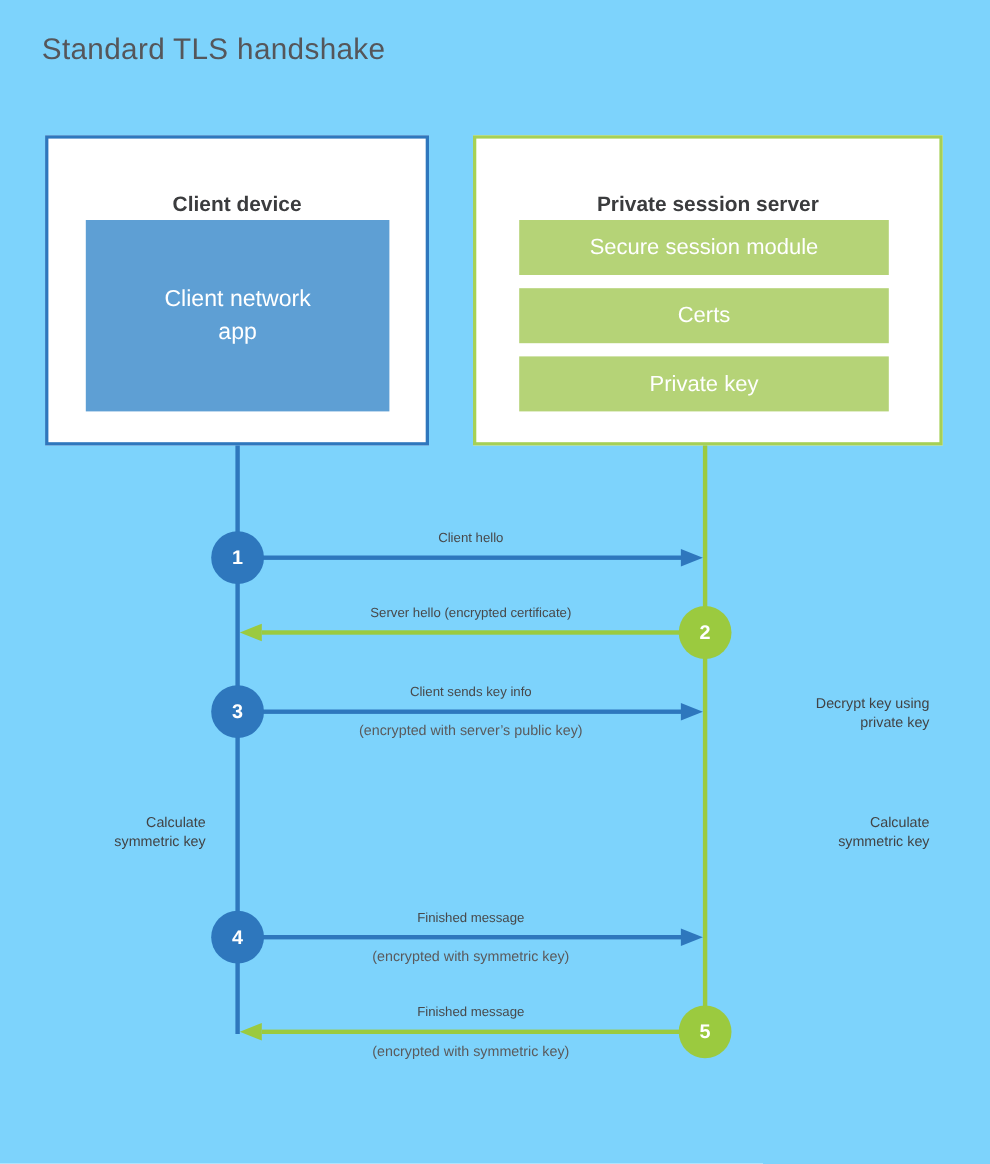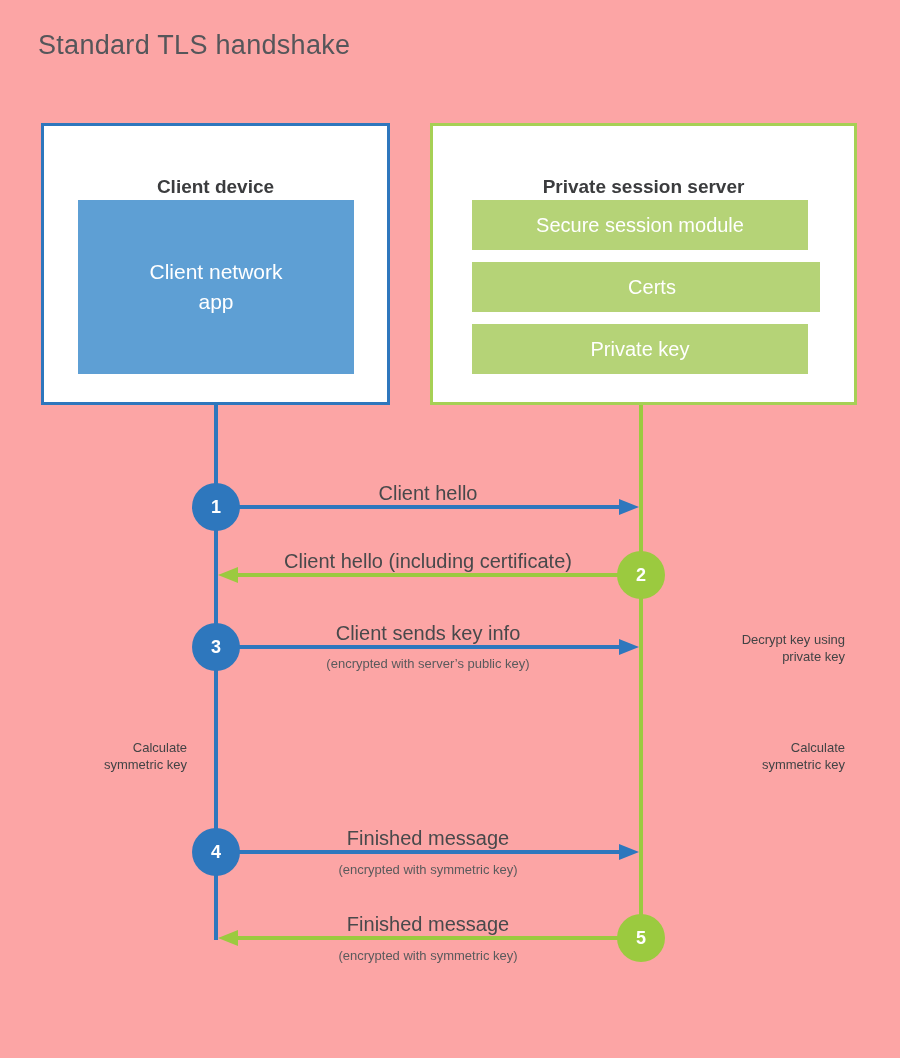--- a/index.html
+++ b/index.html
@@ -1,20 +1,20 @@
 <!DOCTYPE html>
 <html><head>
 <meta charset="utf-8">
 <style>
   html, body { margin: 0; padding: 0; background: #ffffff; }
   .canvas {
     position: relative;
     width: 900px;
     height: 1058px;
-    background: #fca5a5;
+    background: #7dd3fc;
     font-family: "Liberation Sans", sans-serif;
     overflow: hidden;
   }
   .abs { position: absolute; }
 
   .diagram-title {
     left: 38px; top: 30px;
     font-size: 27px;
     font-weight: 300;
     color: #55565a;
@@ -38,21 +38,21 @@
     color: #ffffff; font-size: 21px; line-height: 30px;
     white-space: pre-line;
   }
   .bar {
     left: 472px; width: 336px; height: 50px;
     background: #b5d377;
     display: flex; align-items: center; justify-content: center;
     color: #ffffff; font-size: 20px;
   }
   .bar-1 { top: 200px; }
-  .bar-2 { top: 262px; padding-left: 12px; }
+  .bar-2 { top: 262px; }
   .bar-3 { top: 324px; }
 
   
   .vline { width: 4px; }
   .vline-client { left: 214px; top: 405px; height: 535px; background: #2e77bd; }
   .vline-server { left: 639px; top: 405px; height: 533px; background: #9bca3f; }
 
   
   .shaft { height: 4px; }
   .shaft.blue { background: #2e77bd; }
@@ -68,21 +68,21 @@
     color: #ffffff; font-size: 18px; font-weight: 700;
     z-index: 5;
   }
   .circle.blue { background: #2e77bd; }
   .circle.green { background: #9bca3f; }
 
   
   .arrow-label {
     left: 218px; width: 420px;
     text-align: center;
-    font-size: 20px; color: #48494b;
+    font-size: 12px; color: #48494b;
   }
   .arrow-sub {
     left: 218px; width: 420px;
     text-align: center;
     font-size: 13px; color: #5a5a5c;
   }
   .side-note {
     font-size: 13px; line-height: 17px; color: #424345;
     white-space: pre-line;
   }
@@ -111,21 +111,21 @@
 
   <div class="abs vline vline-client"></div>
   <div class="abs vline vline-server"></div>
 
   <div class="abs shaft blue" style="left:216px; top:505px; width:406px;"></div>
   <div class="abs head head-right" style="left:619px; top:499px;"></div>
   <div class="abs arrow-label" style="top:482px;">Client hello</div>
 
   <div class="abs shaft green" style="left:238px; top:573px; width:403px;"></div>
   <div class="abs head head-left" style="left:218px; top:567px;"></div>
-  <div class="abs arrow-label" style="top:550px;">Client hello (including certificate)</div>
+  <div class="abs arrow-label" style="top:550px;">Server hello (encrypted certificate)</div>
 
   <div class="abs shaft blue" style="left:216px; top:645px; width:406px;"></div>
   <div class="abs head head-right" style="left:619px; top:639px;"></div>
   <div class="abs arrow-sub" style="top:656px;">(encrypted with server’s public key)</div>
   <div class="abs arrow-label" style="top:622px;">Client sends key info</div>
 
   <div class="abs side-note note-right" style="top:631px;">Decrypt key using
 private key</div>
   <div class="abs side-note note-left" style="top:739px;">Calculate
 symmetric key</div>

